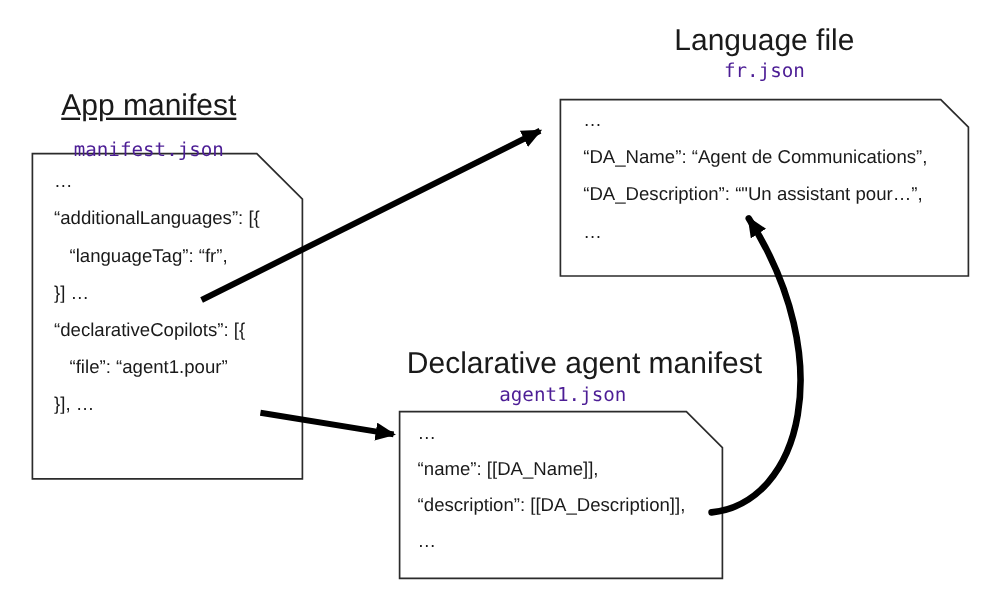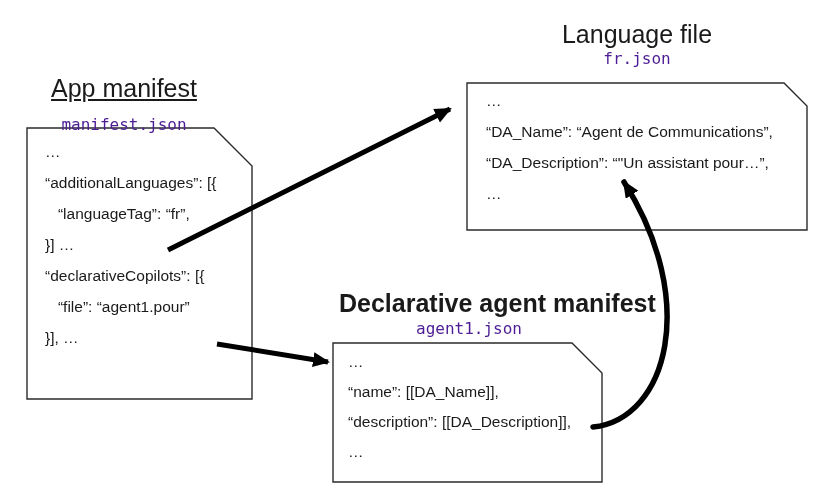--- a/index.html
+++ b/index.html
@@ -57,21 +57,21 @@
 
   <div class="box-title" style="left:537px; top:23px; width:200px;">Language file</div>
   <div class="box-filename" style="left:537px; top:49px; width:200px;">fr.json</div>
   <div class="box-lines lh31" style="left:486px; top:85px; width:315px;">
     <div class="ln">…</div>
     <div class="ln">“DA_Name”: “Agent de Communications”,</div>
     <div class="ln">“DA_Description”: “"Un assistant pour…”,</div>
     <div class="ln">…</div>
   </div>
 
-  <div class="box-title" style="left:339px; top:292px; width:260px;font-weight:bold;">Declarative agent manifest</div>
+  <div class="box-title" style="left:339px; top:292px; width:260px;">Declarative agent manifest</div>
   <div class="box-filename" style="left:339px; top:319px; width:260px;">agent1.json</div>
   <div class="box-lines lh30" style="left:348px; top:347px; width:245px;">
     <div class="ln">…</div>
     <div class="ln">“name”: [[DA_Name]],</div>
     <div class="ln">“description”: [[DA_Description]],</div>
     <div class="ln">…</div>
   </div>
 
 </div>
 

